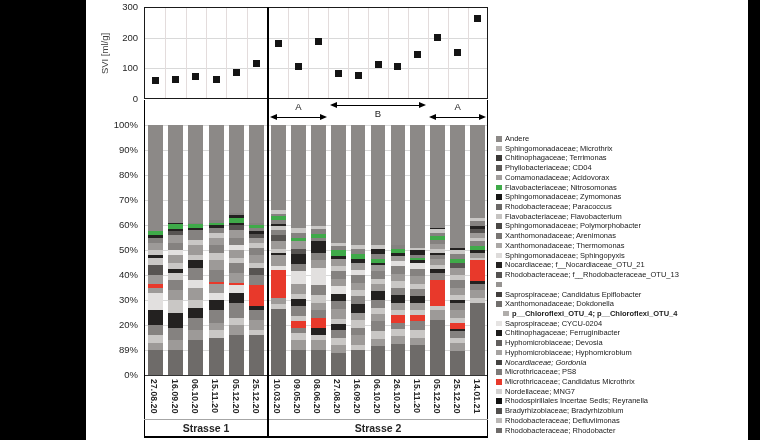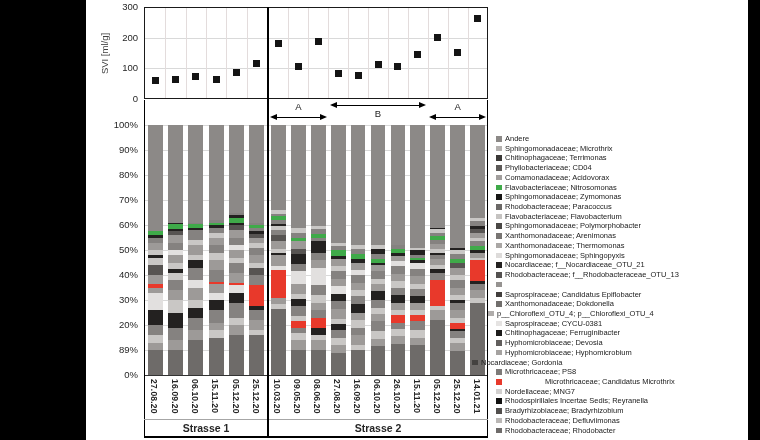--- a/index.html
+++ b/index.html
@@ -508,51 +508,51 @@
         <div class="legend-swatch" style="position: absolute; background: rgb(150, 147, 145);"></div>
       </div>
       <div class="legend-item" style="position: absolute; left: 496px; top: 290.52px; width: 250px;">
         <div class="legend-swatch" style="position: absolute; background: rgb(65, 62, 60);"></div>
         <div class="legend-text" style="position: absolute;">Saprospiraceae; Candidatus Epiflobacter</div>
       </div>
       <div class="legend-item" style="position: absolute; left: 496px; top: 300.24px; width: 250px;">
         <div class="legend-swatch" style="position: absolute; background: rgb(113, 110, 108);"></div>
         <div class="legend-text" style="position: absolute;">Xanthomonadaceae; Dokdonella</div>
       </div>
-      <div class="legend-item" style="position: absolute; left: 488px; top: 309.96px; width: 250px;">
+      <div class="legend-item" style="position: absolute; left: 503px; top: 309.96px; width: 250px; font-weight: bold;">
         <div class="legend-swatch" style="position: absolute; background: rgb(176, 173, 171);"></div>
         <div class="legend-text" style="position: absolute;">p__Chloroflexi_OTU_4; p__Chloroflexi_OTU_4</div>
       </div>
       <div class="legend-item" style="position: absolute; left: 496px; top: 319.68px; width: 250px;">
         <div class="legend-swatch" style="position: absolute; background: rgb(229, 227, 226);"></div>
-        <div class="legend-text" style="position: absolute;">Saprospiraceae; CYCU-0381</div>
+        <div class="legend-text" style="position: absolute;">Saprospiraceae; CYCU-0204</div>
       </div>
       <div class="legend-item" style="position: absolute; left: 496px; top: 329.4px; width: 250px;">
         <div class="legend-swatch" style="position: absolute; background: rgb(29, 28, 27);"></div>
         <div class="legend-text" style="position: absolute;">Chitinophagaceae; Ferruginibacter</div>
       </div>
       <div class="legend-item" style="position: absolute; left: 496px; top: 339.12px; width: 250px;">
         <div class="legend-swatch" style="position: absolute; background: rgb(97, 94, 92);"></div>
         <div class="legend-text" style="position: absolute;">Hyphomicrobiaceae; Devosia</div>
       </div>
       <div class="legend-item" style="position: absolute; left: 496px; top: 348.84px; width: 250px;">
         <div class="legend-swatch" style="position: absolute; background: rgb(165, 162, 160);"></div>
         <div class="legend-text" style="position: absolute;">Hyphomicrobiaceae; Hyphomicrobium</div>
       </div>
-      <div class="legend-item" style="position: absolute; left: 472px; top: 358.56px; width: 250px;">
+      <div class="legend-item" style="position: absolute; left: 496px; top: 358.56px; width: 250px; font-style: italic;">
         <div class="legend-swatch" style="position: absolute; background: rgb(68, 66, 64);"></div>
         <div class="legend-text" style="position: absolute;">Nocardiaceae; Gordonia</div>
       </div>
       <div class="legend-item" style="position: absolute; left: 496px; top: 368.28px; width: 250px;">
         <div class="legend-swatch" style="position: absolute; background: rgb(125, 122, 120);"></div>
         <div class="legend-text" style="position: absolute;">Microthricaceae; PS8</div>
       </div>
       <div class="legend-item" style="position: absolute; left: 496px; top: 378px; width: 250px;">
         <div class="legend-swatch" style="position: absolute; background: rgb(232, 57, 43);"></div>
-        <div class="legend-text" style="position: absolute; margin-left: 40px;">Microthricaceae; Candidatus Microthrix</div>
+        <div class="legend-text" style="position: absolute;">Microthricaceae; Candidatus Microthrix</div>
       </div>
       <div class="legend-item" style="position: absolute; left: 496px; top: 387.72px; width: 250px;">
         <div class="legend-swatch" style="position: absolute; background: rgb(210, 208, 207);"></div>
         <div class="legend-text" style="position: absolute;">Nordellaceae; MNG7</div>
       </div>
       <div class="legend-item" style="position: absolute; left: 496px; top: 397.44px; width: 250px;">
         <div class="legend-swatch" style="position: absolute; background: rgb(18, 17, 16);"></div>
         <div class="legend-text" style="position: absolute;">Rhodospirillales Incertae Sedis; Reyranella</div>
       </div>
       <div class="legend-item" style="position: absolute; left: 496px; top: 407.16px; width: 250px;">

